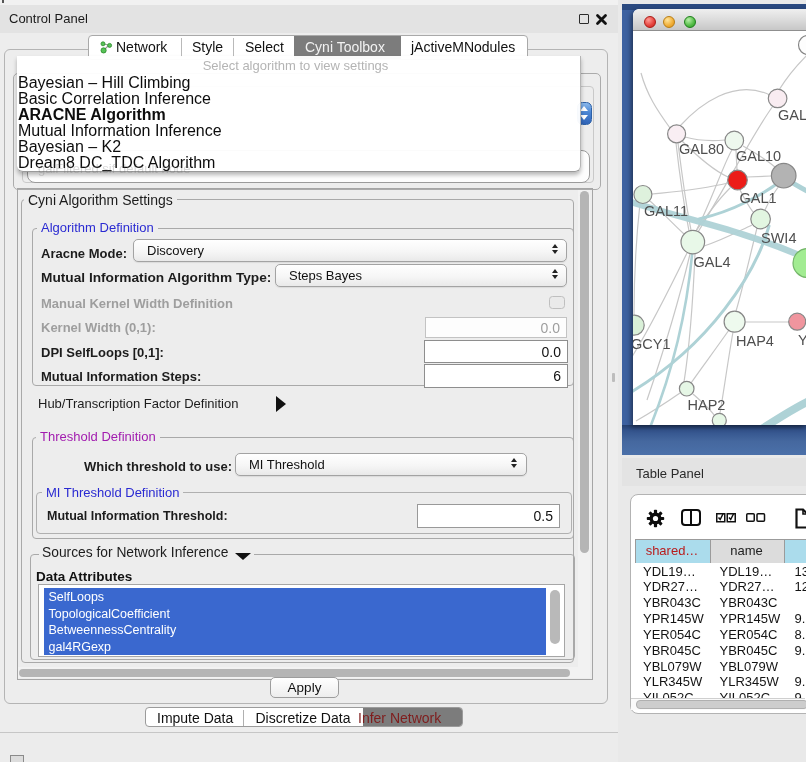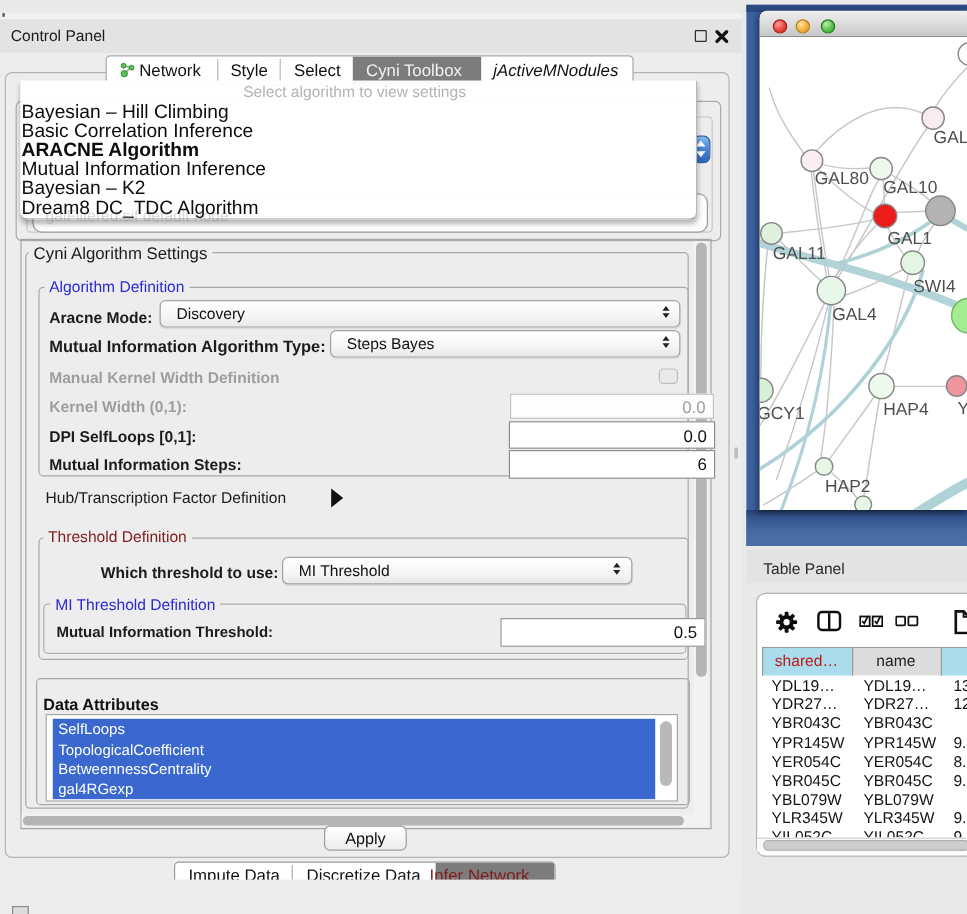--- a/index.html
+++ b/index.html
@@ -14,27 +14,27 @@
   .combo{position:absolute;background:linear-gradient(180deg,#ffffff 0%,#f6f6f6 55%,#e9e9e9 100%);
          border:1px solid #a3a3a3;border-radius:5px;font-size:13px;color:#111;
          box-shadow:0 1px 1px rgba(0,0,0,0.08);}
   .combo .ct{position:absolute;left:13px;top:3px;}
   .arrows{position:absolute;width:8px;}
   .arrows .up{width:0;height:0;border-left:3.5px solid transparent;border-right:3.5px solid transparent;
               border-bottom:4.5px solid #222;margin-bottom:2px;}
   .arrows .dn{width:0;height:0;border-left:3.5px solid transparent;border-right:3.5px solid transparent;
               border-top:4.5px solid #222;}
   .field{position:absolute;background:#fff;border:1px solid #8e8e8e;font-size:14px;color:#111;
-         text-align:right;padding-left:28px;}
+         text-align:right;}
   .fieldtxt{position:absolute;right:6px;top:3px;}
 </style>
 </head>
 <body>
 
-<div class="abs" id="ctrlwin" style="left:0;top:0;width:618px;height:733px;background:#ededed;margin-top:11px;">
+<div class="abs" id="ctrlwin" style="left:0;top:0;width:618px;height:733px;background:#ededed;">
   <div class="abs" style="left:0;top:0;width:618px;height:5px;background:#f1f1f1;"></div>
   <div class="abs" style="left:2px;top:0;width:2px;height:3px;background:#555;"></div>
   <div class="abs" style="left:0;top:5px;width:618px;height:28px;background:#e3e3e3;"></div>
   <div class="abs" style="left:9px;top:11px;font-size:13px;color:#1a1a1a;">Control Panel</div>
   <div class="abs" style="left:579px;top:14px;width:8px;height:8px;border:1.5px solid #2c2c2c;border-radius:1px;"></div>
   <svg class="abs" style="left:595px;top:13px;" width="13" height="13" viewBox="0 0 13 13">
     <path d="M2.5 2.5 L10.5 10.5 M10.5 2.5 L2.5 10.5" stroke="#111" stroke-width="2.8" stroke-linecap="round"></path>
   </svg>
 
   <div class="abs" style="left:4px;top:49px;width:602px;height:653px;background:#ededed;
@@ -49,21 +49,21 @@
       <circle cx="3.6" cy="9.4" r="2.6" fill="#57c257" stroke="#2c8a2c" stroke-width="0.8"></circle>
       <circle cx="9.6" cy="4.4" r="2" fill="#57c257" stroke="#2c8a2c" stroke-width="0.8"></circle>
     </svg>
     <div class="abs" style="left:27px;top:3px;">Network</div>
     <div class="abs" style="left:91.5px;top:2px;width:1px;height:19px;background:#b9b9b9;"></div>
     <div class="abs" style="left:103px;top:3px;">Style</div>
     <div class="abs" style="left:143.5px;top:2px;width:1px;height:19px;background:#b9b9b9;"></div>
     <div class="abs" style="left:156px;top:3px;">Select</div>
     <div class="abs" style="left:205px;top:0;width:107px;height:23px;background:#7c7c7c;"></div>
     <div class="abs" style="left:216px;top:3px;color:#f2f2f2;">Cyni Toolbox</div>
-    <div class="abs" style="left:322px;top:3px;font-style:italic;">jActiveMNodules</div>
+    <div class="abs" style="left:322px;top:3px;">jActiveMNodules</div>
   </div>
 
   <div class="abs" style="left:13px;top:73px;width:586px;height:115px;border:1px solid #ababab;border-radius:5px;"></div>
   <div class="abs" style="left:22px;top:86px;width:570px;height:95px;border:1px solid #c9c9c9;border-radius:4px;"></div>
   <div class="abs" style="left:27px;top:150px;width:561px;height:31px;background:#fdfdfd;border:1px solid #9b9b9b;border-radius:8px;"></div>
   <div class="abs" style="left:577px;top:102px;width:13px;height:21px;border-radius:5.5px;
        background:linear-gradient(180deg,#8ab9ec 0%,#4c86d4 45%,#3064b8 100%);border:1px solid #2e62a8;"></div>
   <div class="abs" style="width:0;height:0;left:580px;top:106px;border-left:4px solid transparent;border-right:4px solid transparent;border-bottom:5px solid #fff;"></div>
   <div class="abs" style="width:0;height:0;left:580px;top:114.5px;border-left:4px solid transparent;border-right:4px solid transparent;border-top:5px solid #fff;"></div>
 
@@ -124,39 +124,40 @@
 
   <div class="lbl abs" style="left:41px;top:369px;">Mutual Information Steps:</div>
   <div class="field" style="left:424px;top:364px;width:142px;height:22px;">
     <span class="fieldtxt">6</span>
     </div>
 
   <div class="abs" style="left:38px;top:396px;font-size:13px;color:#1c1c1c;">Hub/Transcription Factor Definition</div>
   <div class="abs" style="left:276px;top:396px;width:0;height:0;border-top:8px solid transparent;border-bottom:8px solid transparent;border-left:10px solid #111;"></div>
 
   <div class="group" style="left:32px;top:437px;width:540px;height:100px;"></div>
-  <div class="glbl abs" style="left:36px;top:429px;color:#7f1d1d;font-size:13px;">Threshold Definition</div>
+  <div class="glbl abs" style="left:36px;top:429px;color:#a21caf;font-size:13px;">Threshold Definition</div>
 
   <div class="lbl abs" style="left:84px;top:459px;">Which threshold to use:</div>
   <div class="combo" style="left:235px;top:453px;width:290px;height:21px;">
       <span class="ct">MI Threshold</span>
     <div class="arrows" style="right:7px;top:4px;">
         <div class="up"></div>
         <div class="dn"></div>
       </div>
     </div>
 
   <div class="group" style="left:36px;top:492px;width:534px;height:40px;border-color:#b0b0b0;"></div>
   <div class="glbl abs" style="left:42px;top:485px;color:#2a2ad2;font-size:13px;">MI Threshold Definition</div>
   <div class="lbl abs" style="left:47px;top:509px;font-size:12.5px;">Mutual Information Threshold:</div>
   <div class="field" style="left:417px;top:504px;width:141px;height:22px;border-color:#999;">
     <span class="fieldtxt">0.5</span>
     </div>
 
   <div class="group" style="left:30px;top:554px;width:543px;height:104px;"></div>
+  <div class="abs" style="left:39px;top:545px;font-size:13.8px;color:#1c1c1c;background:#ededed;padding:0 3px;">Sources for Network Inference <span style="display:inline-block;width:0;height:0;border-left:8px solid transparent;border-right:8px solid transparent;border-top:7.5px solid #111;vertical-align:-2.5px;margin-left:3px;"></span></div>
   <div class="abs b" style="left:36px;top:569px;font-size:13.5px;color:#111;">Data Attributes</div>
 
   <div class="abs" style="left:38px;top:584px;width:525px;height:71px;background:#fff;border:1px solid #a6a6a6;"></div>
   <div class="abs" style="left:44px;top:588px;width:502px;height:66.5px;background:#3a68cf;"></div>
   <div class="abs" style="left:48.5px;top:589px;font-size:12.5px;color:#fff;line-height:16.6px;white-space:pre;">SelfLoops
 TopologicalCoefficient
 BetweennessCentrality
 gal4RGexp</div>
   <div class="abs" style="left:549.5px;top:590px;width:10px;height:54px;background:#b9b9b9;border-radius:5px;"></div>
 

